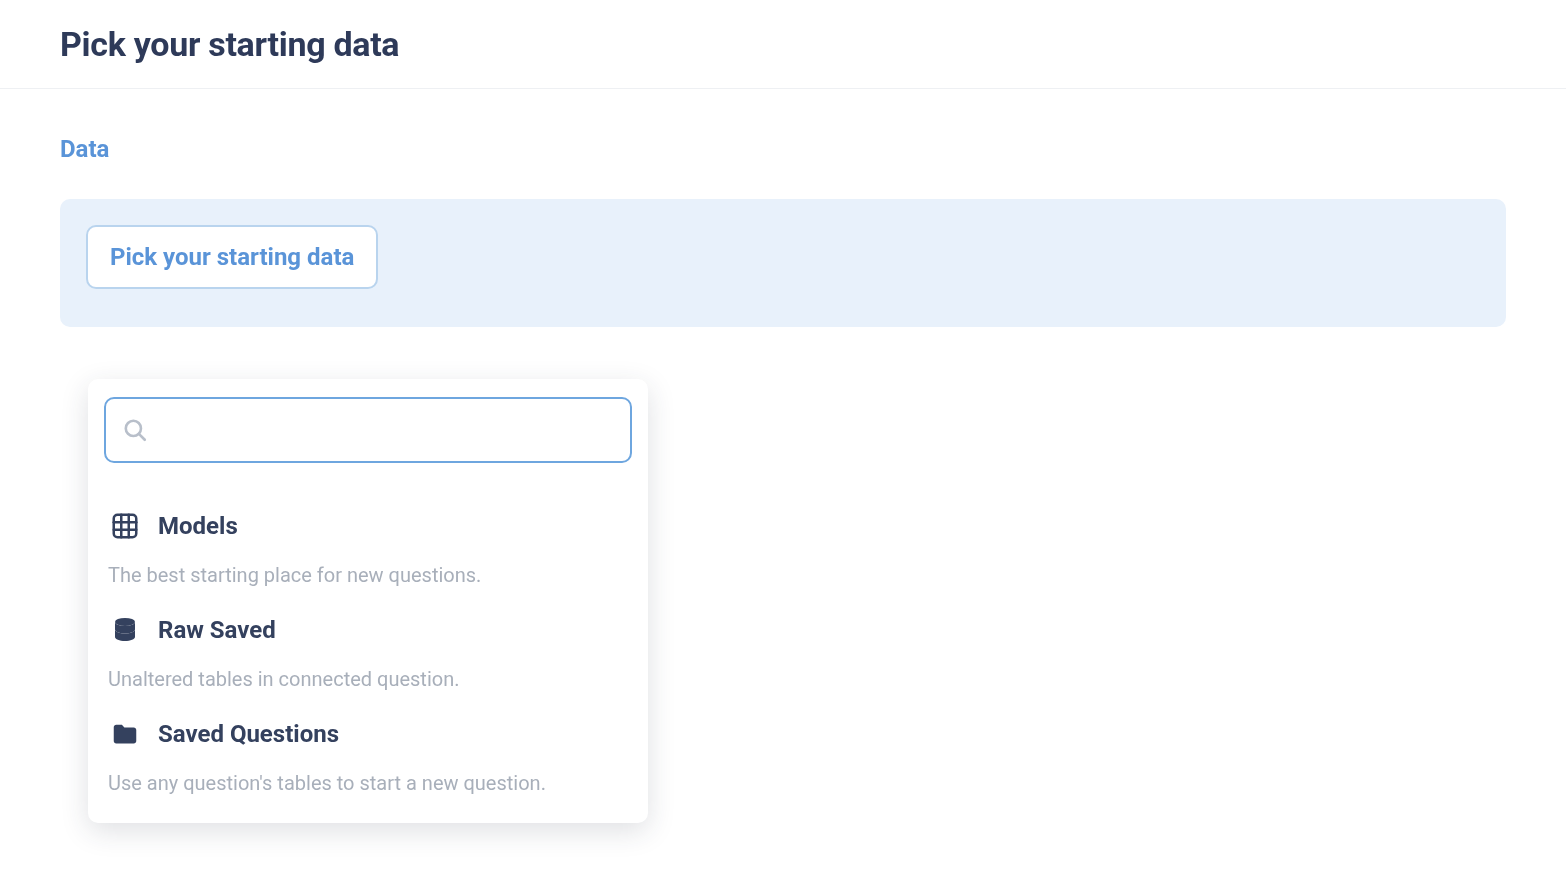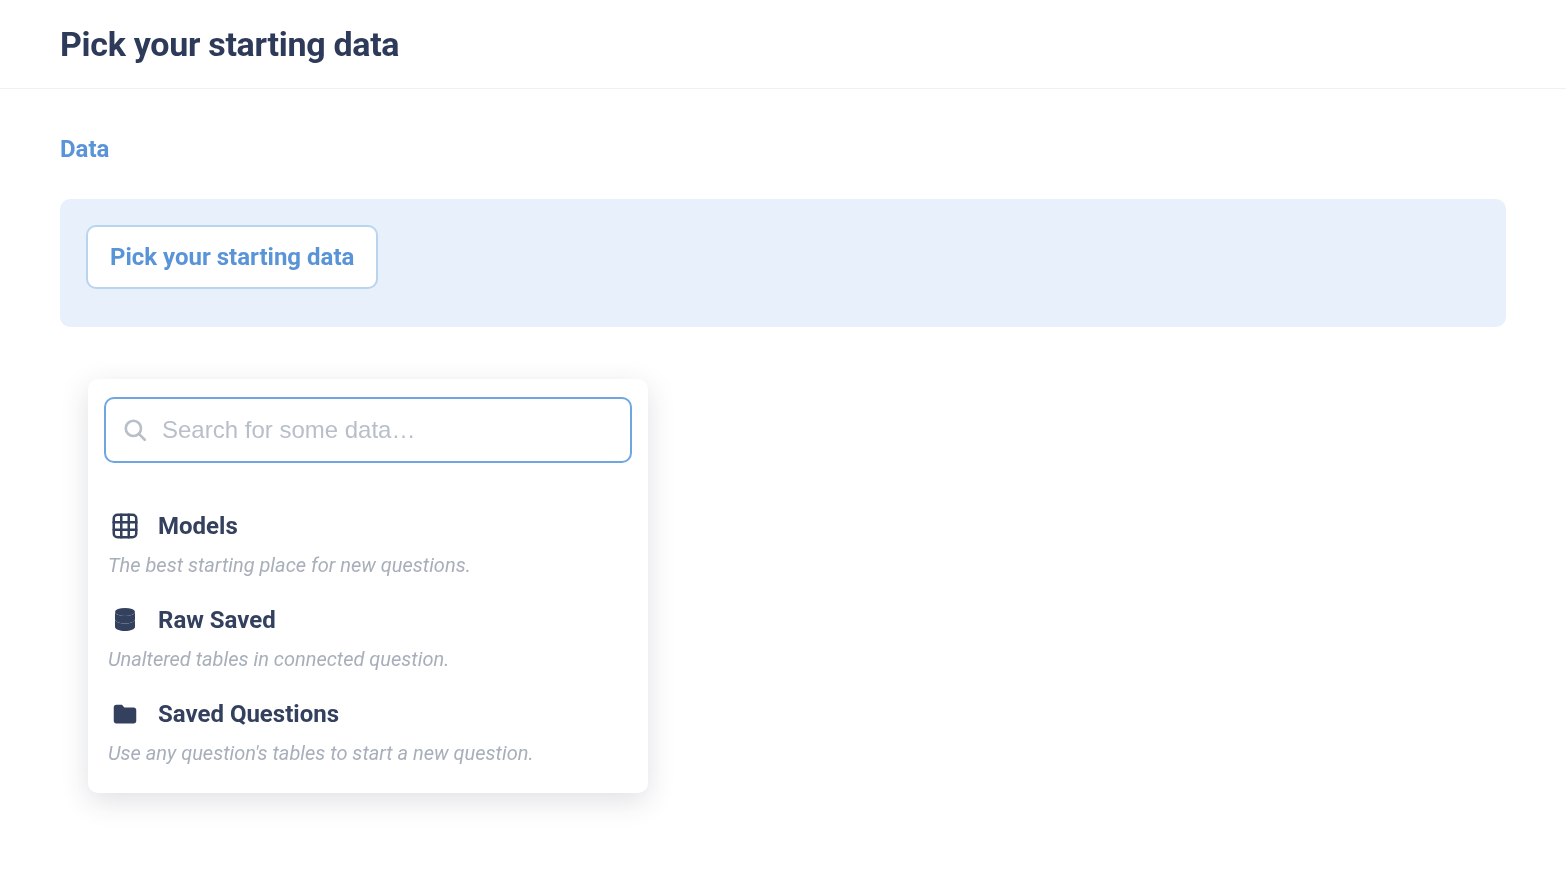--- a/index.html
+++ b/index.html
@@ -87,24 +87,23 @@
     display: flex;
     align-items: center;
     gap: 16px;
   }
   .option-title {
     font-size: 24px;
     font-weight: 700;
     color: #34415e;
   }
   .option-desc {
-    margin-top: 10px;
+    margin-top: 20px;
     font-size: 20px;
     color: #a8afba;
-    font-style: italic;
   }
   .icon-box {
     width: 34px;
     height: 34px;
     display: flex;
     align-items: center;
     justify-content: center;
     flex: 0 0 auto;
   }
   .icon-box svg { display: block; }
@@ -124,21 +123,20 @@
   </div>
 
   <div class="dropdown">
     <div class="search-wrap">
       <span class="icon-box">
         <svg width="26" height="26" viewBox="0 0 24 24" fill="none" stroke="#b8bfca" stroke-width="2.4" stroke-linecap="round" stroke-linejoin="round">
           <circle cx="10.5" cy="10.5" r="7"></circle>
           <line x1="21" y1="21" x2="15.8" y2="15.8"></line>
         </svg>
       </span>
-      <input class="search-input" type="text" placeholder="Search for some data…" style="">
     </div>
 
     <div class="options">
 
       <div class="option">
         <div class="option-head">
           <span class="icon-box">
             <svg width="30" height="30" viewBox="0 0 24 24" fill="none" stroke="#34415e" stroke-width="2" stroke-linecap="round" stroke-linejoin="round">
               <rect x="3" y="3" width="18" height="18" rx="3"></rect>
               <line x1="3" y1="9" x2="21" y2="9"></line>

